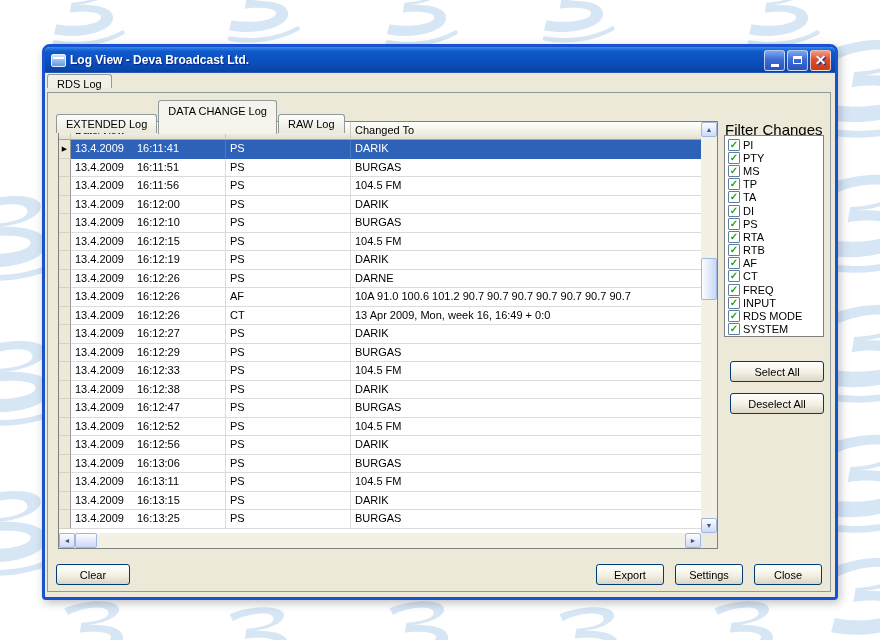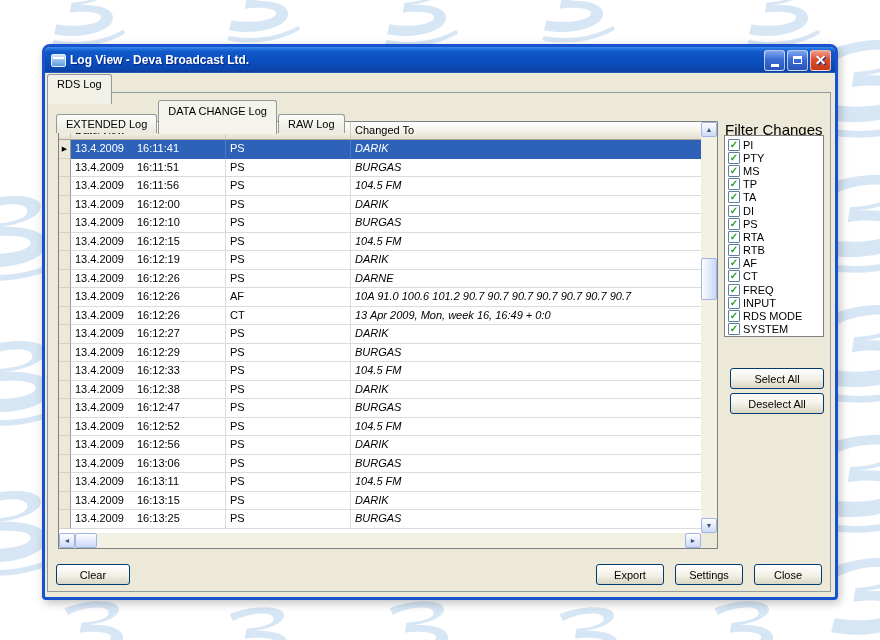--- a/index.html
+++ b/index.html
@@ -49,21 +49,21 @@
   }
   .tb-min, .tb-max { background: linear-gradient(180deg,#7FA8EF 0%,#3D6CD6 45%,#2A53B8 100%); }
   .tb-close { background: linear-gradient(180deg,#F29B8B 0%,#DD4F2E 45%,#C43C16 100%); font-size: 14px; font-weight: bold; line-height: 1; }
   .glyph-min { width: 8px; height: 3px; background: #fff; align-self: flex-end; margin: 0 0 3px 0; }
   .glyph-max { width: 9px; height: 8px; border: 1px solid #fff; border-top-width: 3px; }
 
   .client { position: absolute; left: 0; right: 0; top: 26px; bottom: 0; }
 
   
   .rds-tab {
-    position: absolute; left: 2px; top: 1px; height: 30px;
+    position: absolute; left: 2px; top: 1px; height: 14px;
     padding: 3px 9px 0 9px; font-size: 11px;
     background: #F2F1E8;
     border: 1px solid #919B9C; border-bottom: none;
     border-radius: 3px 3px 0 0; z-index: 3;
   }
   .rds-page {
     position: absolute; left: 2px; right: 4px; top: 19px; bottom: 5px;
     background: #ECE9D8; border: 1px solid #919B9C; z-index: 2;
   }
 
@@ -107,21 +107,21 @@
     border-right: 1px solid #999; border-bottom: 1px solid #D6D2C2;
     font-size: 7px; color: #000; text-align: center; line-height: 18px;
   }
   .c-date, .c-what, .c-chg {
     padding: 2px 0 0 4px; border-right: 1px solid #DBDBDB; border-bottom: 1px solid #DBDBDB;
     white-space: nowrap; overflow: hidden;
   }
   .c-date { width: 155px; }
   .c-date .dd { display: inline-block; width: 62px; }
   .c-what { width: 125px; }
-  .c-chg  { width: 350px; border-right: none; font-style: italic; }
+  .c-chg  { width: 350px; border-right: none; }
   .g-row.sel .c-date, .g-row.sel .c-what, .g-row.sel .c-chg {
     background: #2E62B8; color: #fff; border-bottom-color: #2E62B8; border-right-color: #4a7ac8;
   }
 
   
   .vscroll { position: absolute; top: 0; right: 0; bottom: 15px; width: 16px; background: #F3F1E4; }
   .hscroll { position: absolute; left: 0; bottom: 0; width: 642px; height: 15px; background: #F3F1E4; }
   .sb-btn {
     position: absolute; background: linear-gradient(180deg,#FDFDFD,#CDDAF5);
     border: 1px solid #9EB6E4; border-radius: 2px;
@@ -159,21 +159,21 @@
   .cb-label { font-size: 11px; white-space: nowrap; }
 
   
   .xp-btn {
     position: absolute; height: 21px; font-size: 11px;
     border: 1px solid #003C74; border-radius: 3px;
     background: linear-gradient(180deg,#FFFFFF 0%,#F2F0E4 55%,#DAD6C4 100%);
     display: flex; align-items: center; justify-content: center;
     color: #000;
   }
-  .btn-select-all   { left: 682px; top: 275px; width: 94px; }
+  .btn-select-all   { left: 682px; top: 268px; width: 94px; }
   .btn-deselect-all { left: 682px; top: 300px; width: 94px; }
   .btn-clear    { left: 8px;  bottom: 6px; width: 74px; }
   .btn-export   { right: 166px; bottom: 6px; width: 68px; }
   .btn-settings { right: 87px;  bottom: 6px; width: 68px; }
   .btn-close    { right: 8px;   bottom: 6px; width: 68px; }
 </style>
 </head>
 <body>
 
 <div class="wm-layer">

